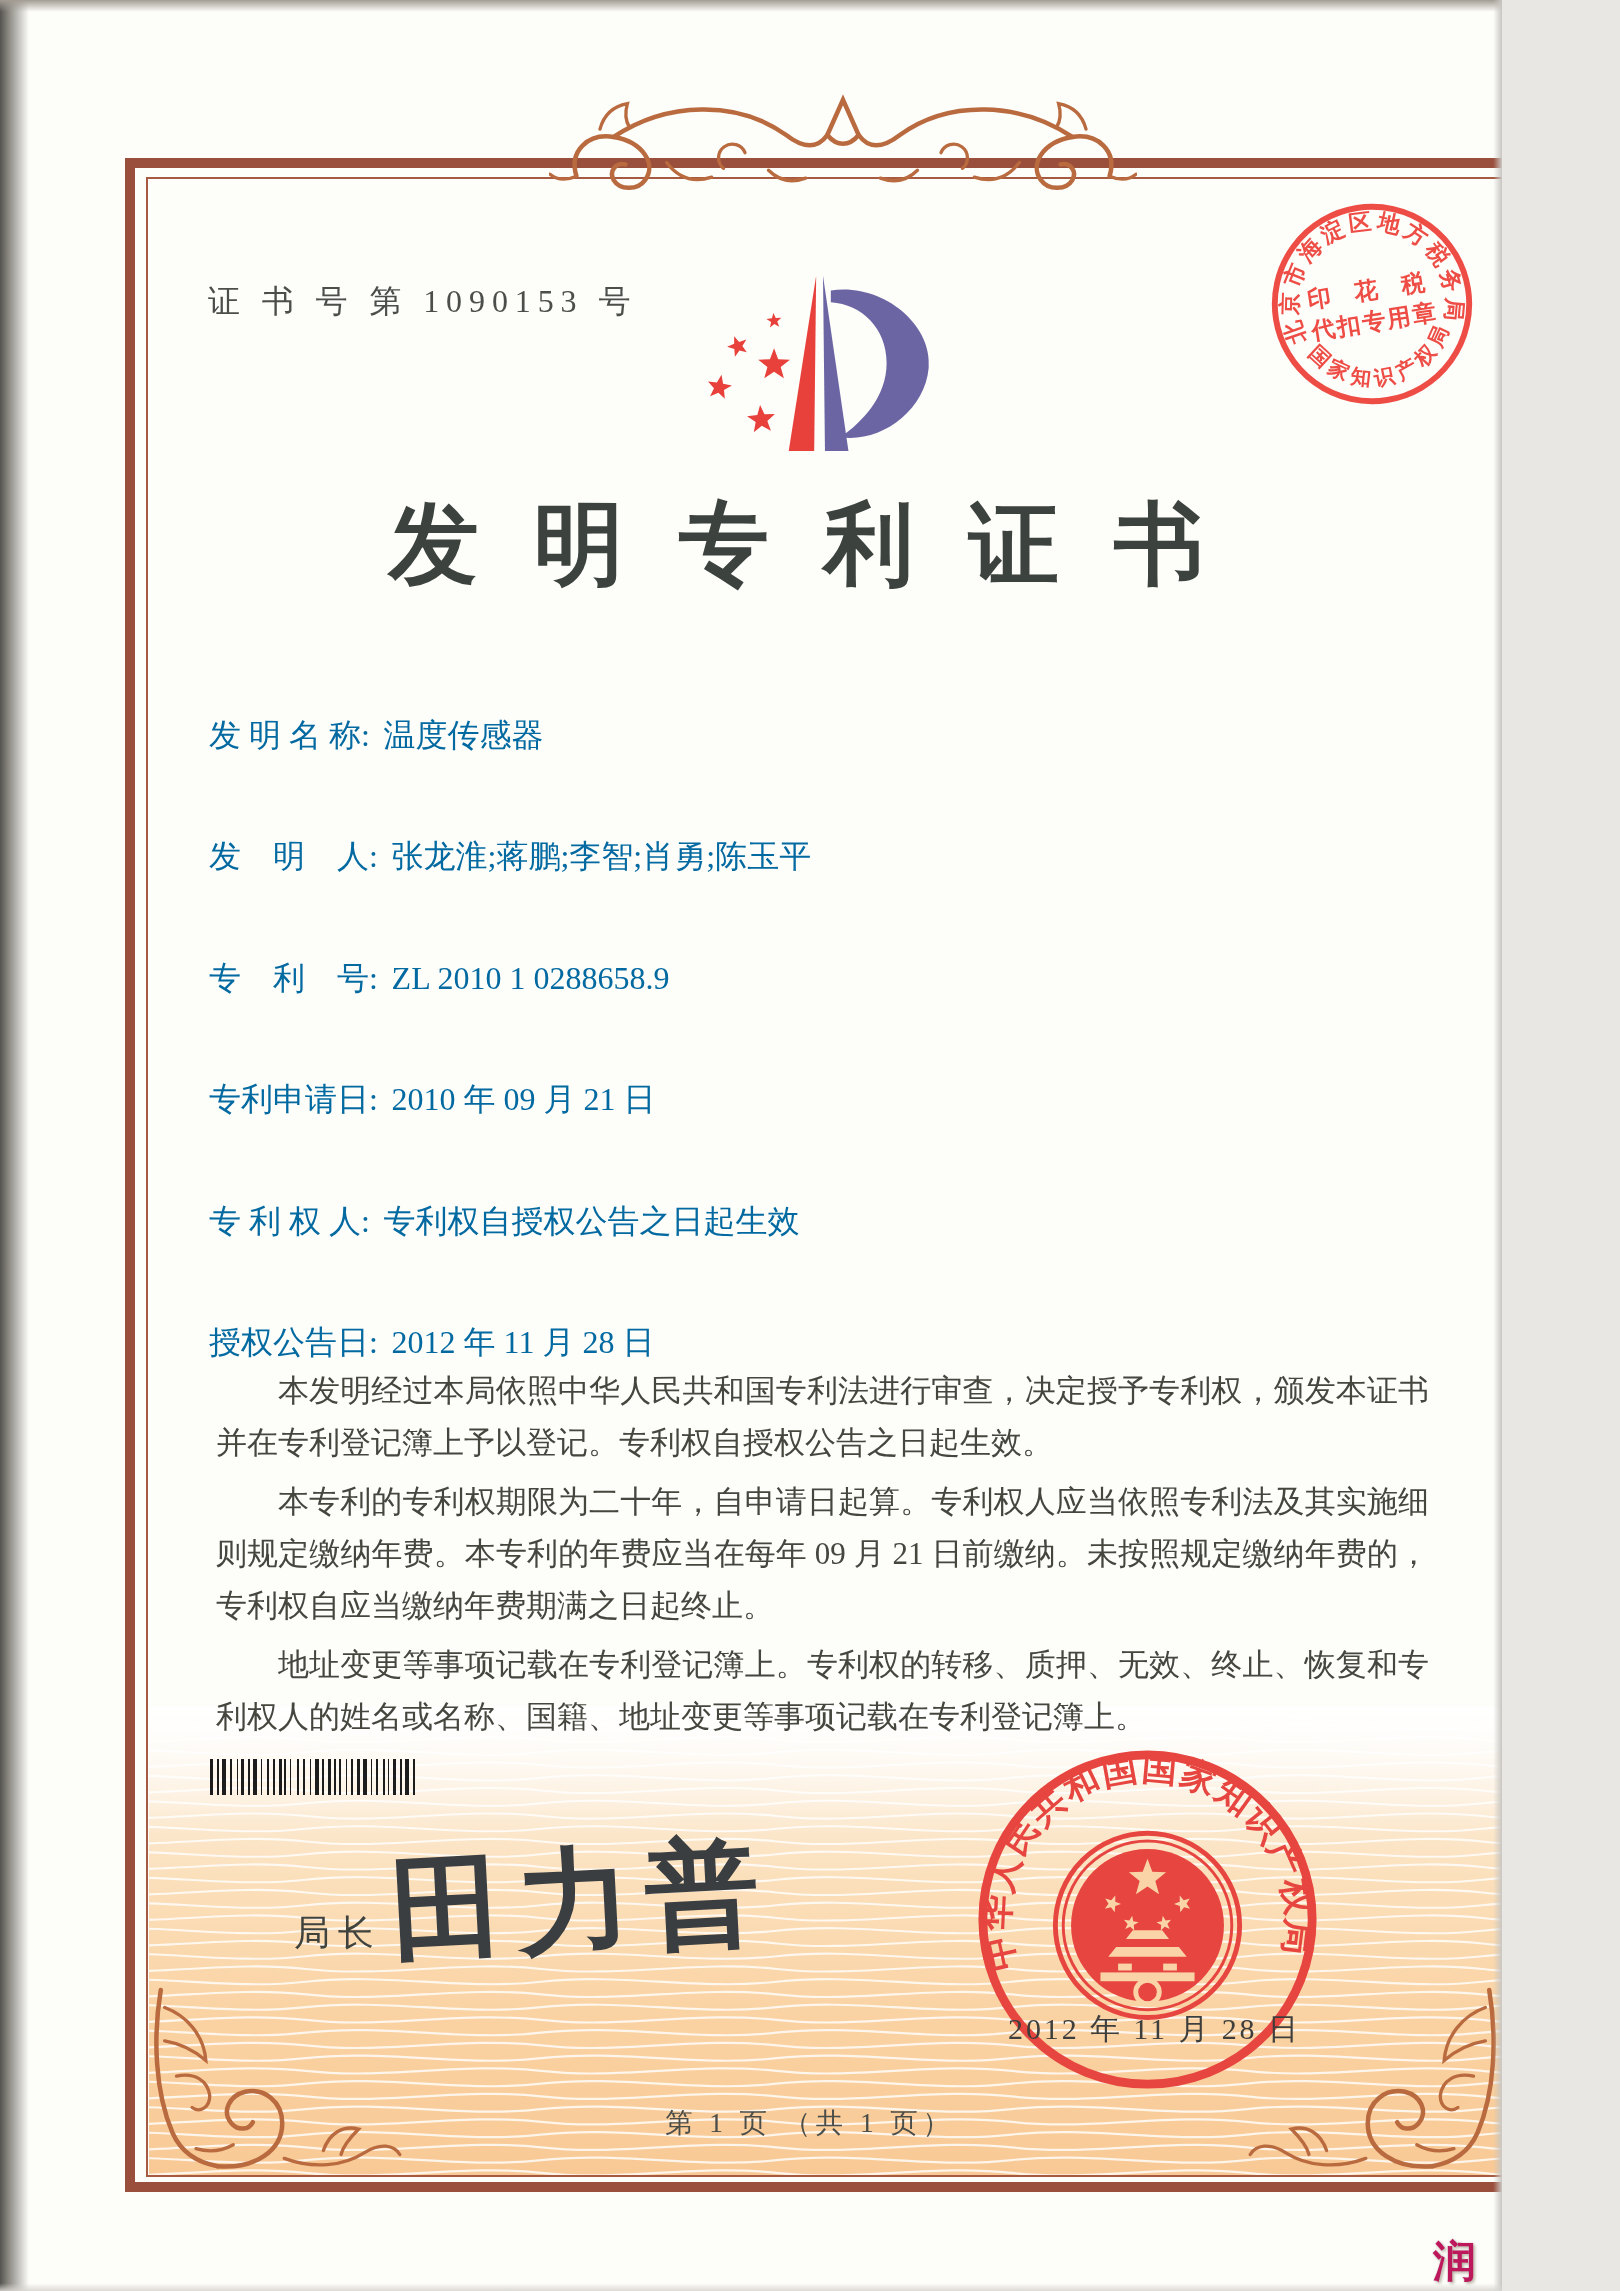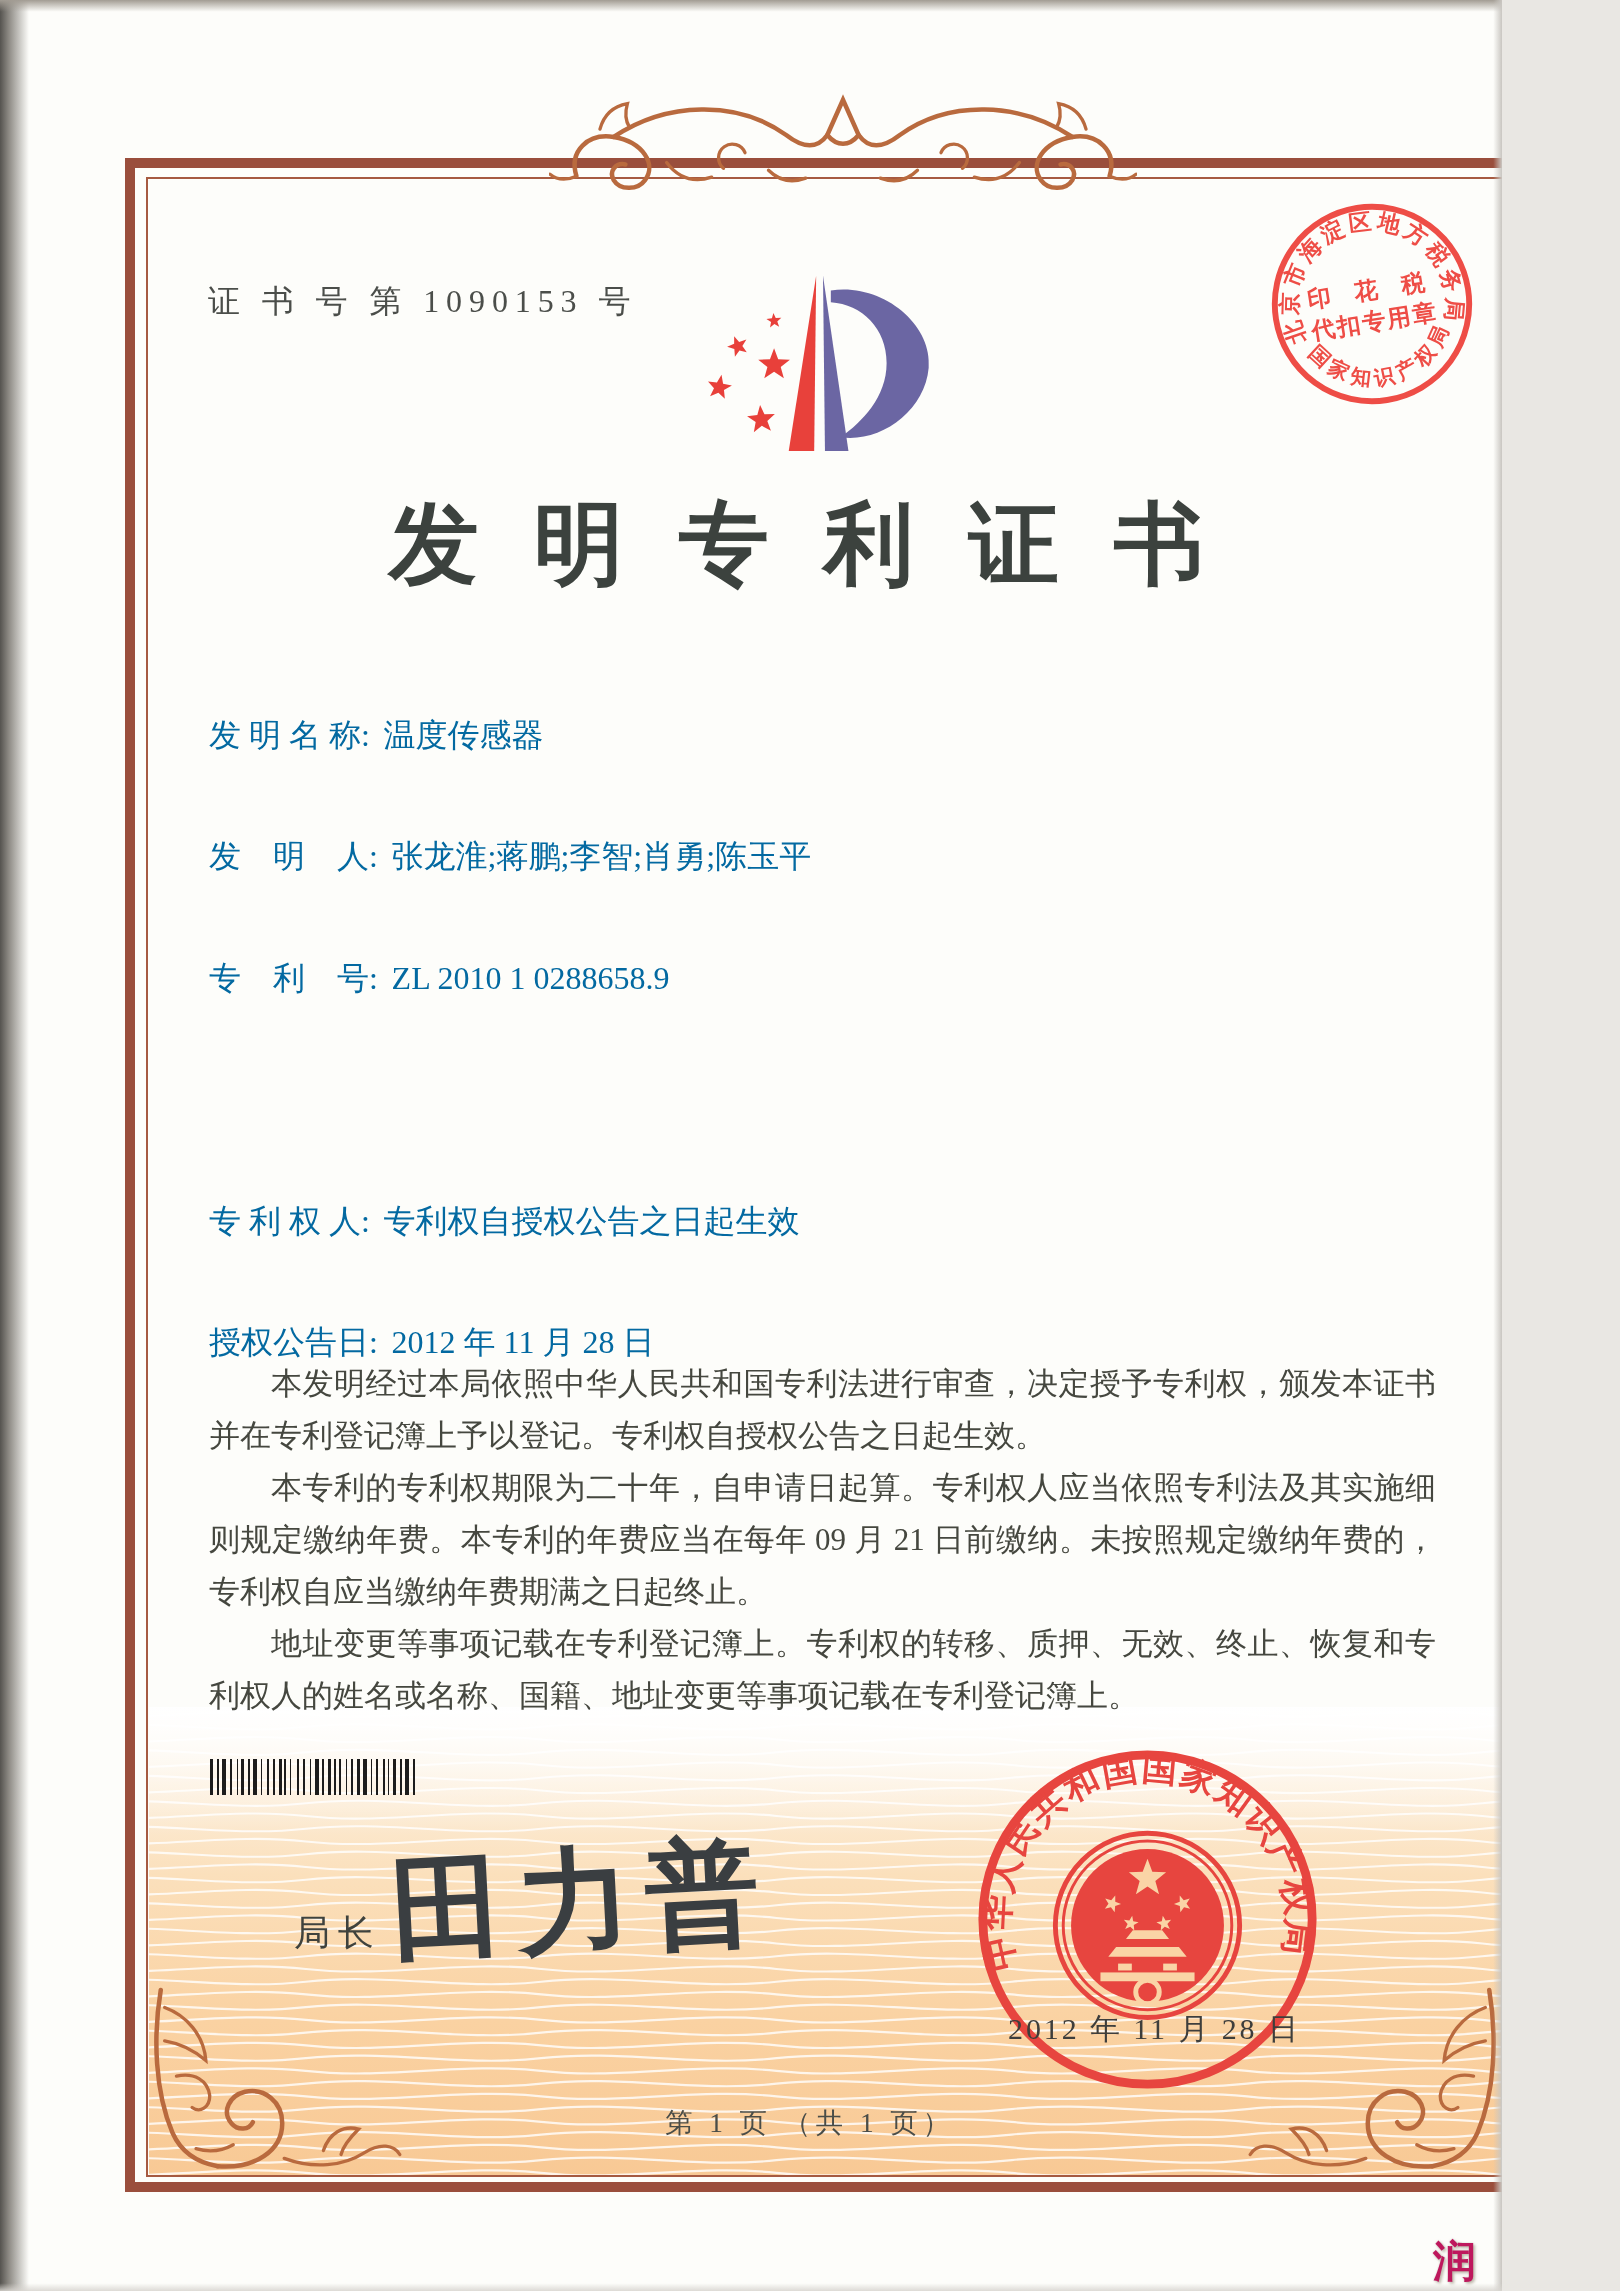--- a/index.html
+++ b/index.html
@@ -29,21 +29,21 @@
     background:linear-gradient(180deg,rgba(255,255,255,.95) 0,rgba(255,255,255,0) 100%);}
   
   .certno{position:absolute;left:208px;top:280px;font-size:32px;letter-spacing:6.9px;color:#4b4e4a;}
   .title{position:absolute;left:0;top:484px;width:1620px;text-align:center;
     font-size:90px;font-weight:600;letter-spacing:55px;padding-left:27.4px;box-sizing:border-box;
     color:#3c423e;}
   .row{position:absolute;left:209px;font-size:32px;color:#0369a1;white-space:nowrap;}
   .row .val{margin-left:13.7px;}
   .body-block{position:absolute;left:209px;top:1358px;width:1227px;
     font-size:31px;line-height:52px;text-align:justify;color:#45473f;}
-  .body-block p{margin:0;text-indent:2em;}
+  .body-block p{margin:7px;text-indent:2em;}
   #barcode{position:absolute;left:210px;top:1759px;width:361px;height:36px;z-index:6;}
   #barcode div{position:absolute;top:0;bottom:0;background:#1c1c1c;}
   .chief{position:absolute;left:294px;top:1909px;font-size:36px;letter-spacing:7.8px;color:#3f423d;z-index:6;}
   .signature{position:absolute;left:390px;top:1825px;font-size:114px;font-weight:bold;
     letter-spacing:13.7px;color:#3a3e41;transform:rotate(-3deg);z-index:6;
     font-family:"DejaVu Sans","Liberation Sans",sans-serif;}
   .issue-date{position:absolute;left:1008px;top:2009px;font-size:30px;letter-spacing:2.9px;color:#3e3e3c;z-index:8;}
   .footer{position:absolute;left:0;top:2105px;width:1620px;text-align:center;
     font-size:27.4px;letter-spacing:4.9px;color:#4a4d48;z-index:6;}
   .watermark{position:absolute;left:1433px;top:2233px;font-size:43px;font-weight:bold;letter-spacing:2px;
@@ -185,20 +185,23 @@
 
   <div class="row" style="top:714px;">
     <span class="lbl">发 明 名 称:</span><span class="val">温度传感器</span>
   </div>
   <div class="row" style="top:835px;">
     <span class="lbl">发　明　人:</span><span class="val">张龙淮;蒋鹏;李智;肖勇;陈玉平</span>
   </div>
   <div class="row" style="top:957px;">
     <span class="lbl">专　利　号:</span><span class="val">ZL 2010 1 0288658.9</span>
   </div>
+  <div class="row" style="top:1078px;">
+    <span class="lbl">专利申请日:</span><span class="val">2010 年 09 月 21 日</span>
+  </div>
   <div class="row" style="top:1200px;">
     <span class="lbl">专 利 权 人:</span><span class="val">专利权自授权公告之日起生效</span>
   </div>
   <div class="row" style="top:1321px;">
     <span class="lbl">授权公告日:</span><span class="val">2012 年 11 月 28 日</span>
   </div>
 
   <div class="body-block">
     <p>本发明经过本局依照中华人民共和国专利法进行审查，决定授予专利权，颁发本证书并在专利登记簿上予以登记。专利权自授权公告之日起生效。</p>
     <p>本专利的专利权期限为二十年，自申请日起算。专利权人应当依照专利法及其实施细则规定缴纳年费。本专利的年费应当在每年 09 月 21 日前缴纳。未按照规定缴纳年费的，专利权自应当缴纳年费期满之日起终止。</p>

